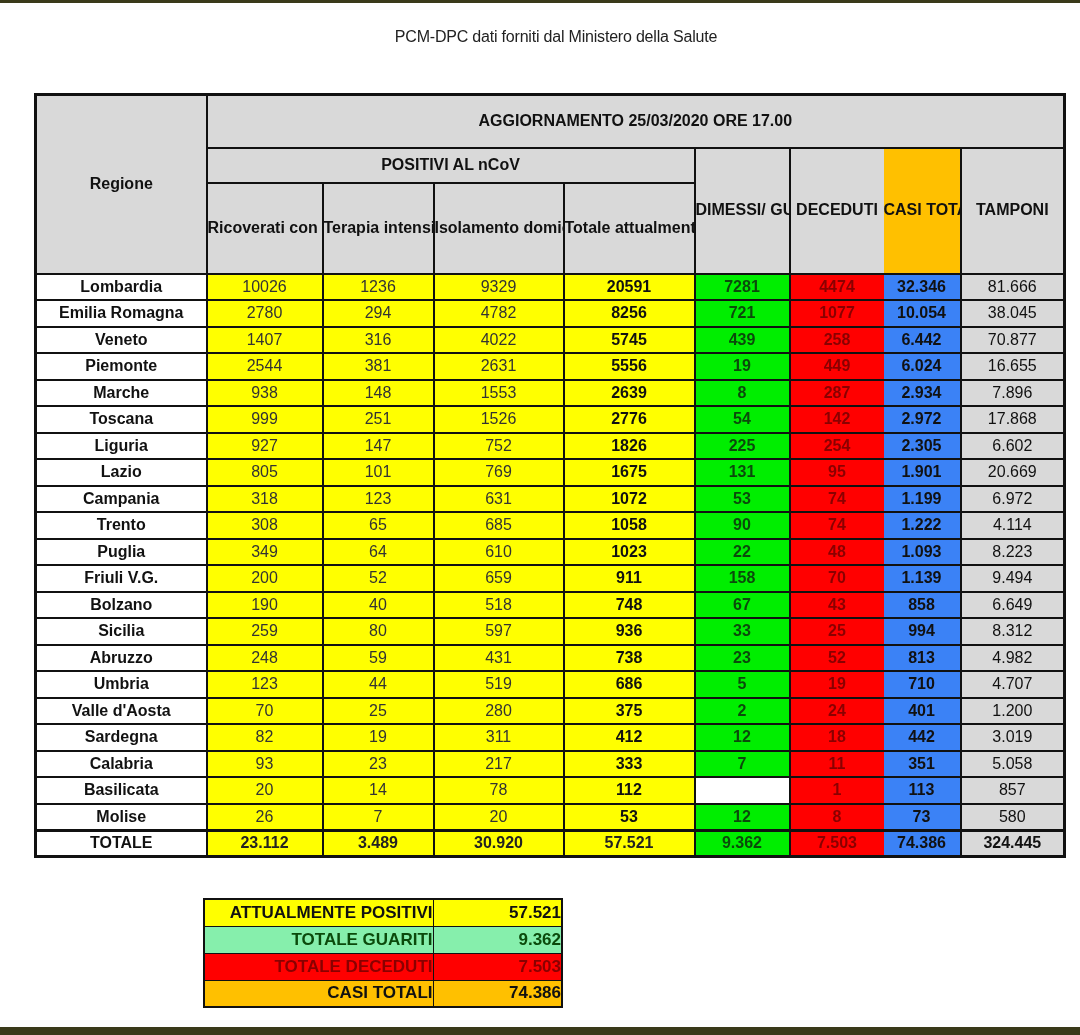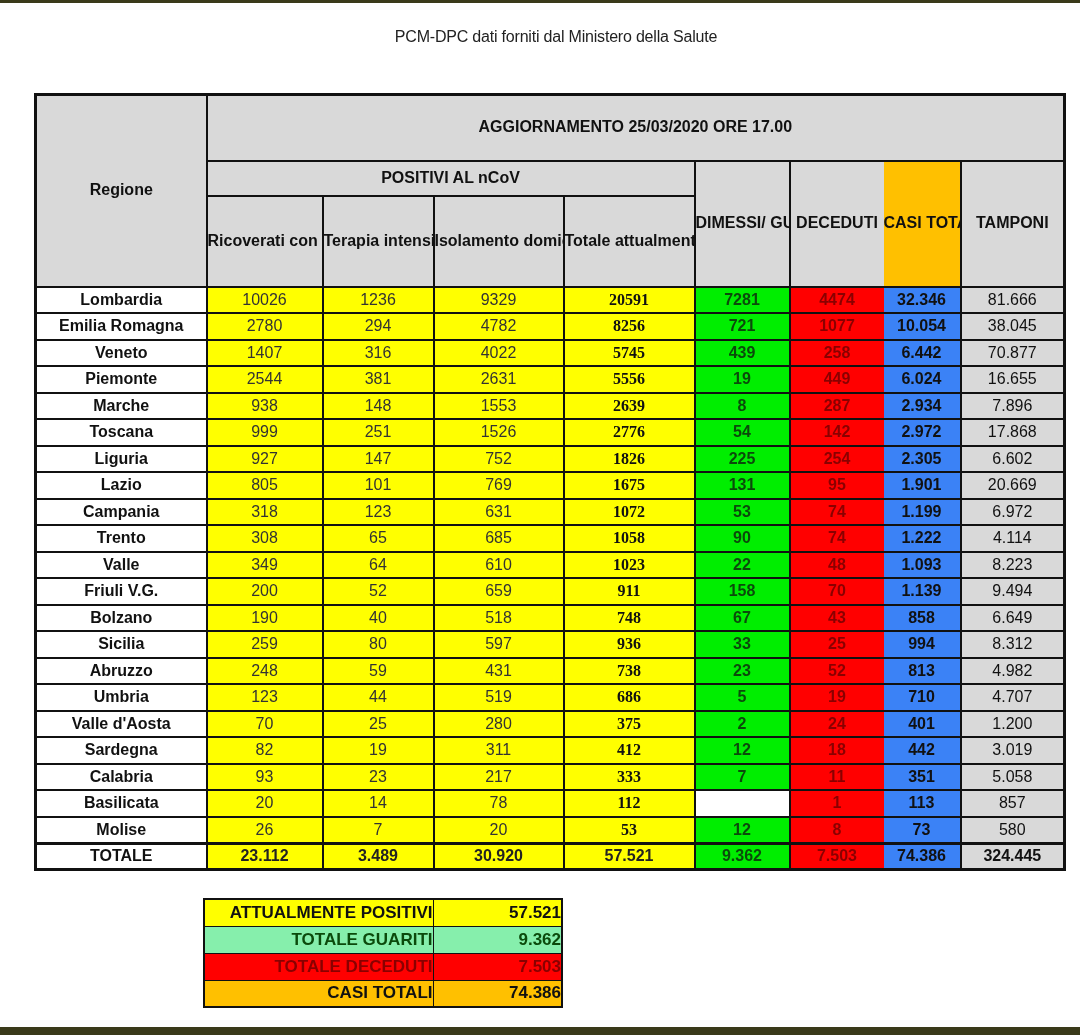--- a/index.html
+++ b/index.html
@@ -5,30 +5,30 @@
   * { box-sizing: border-box; margin: 0; padding: 0; }
   html, body { width: 1080px; height: 1035px; background: #ffffff; overflow: hidden; }
   body { position: relative; font-family: "Liberation Sans", "DejaVu Sans", sans-serif; color: #111; }
   .top-bar { position: absolute; left: 0; top: 0; width: 1080px; height: 3px; background: #3a3a1a; }
   .bottom-bar { position: absolute; left: 0; top: 1027px; width: 1080px; height: 8px; background: #3a3a1a; }
   .source-line { position: absolute; left: 16px; top: 28px; width: 1080px; text-align: center; font-size: 16px; color: #222; letter-spacing: -0.2px; }
 
   table.main { position: absolute; left: 34px; top: 93px; width: 1029px; border-collapse: collapse; table-layout: fixed; border: 3px solid #111; }
   table.main td, table.main th { border: 2px solid #111; text-align: center; vertical-align: middle; font-size: 16px; padding: 0; overflow: hidden; white-space: nowrap; }
   table.main th { background: #d9d9d9; font-weight: bold; line-height: 1.55; font-size: 16px; }
-  th.title-cell { height: 66px; font-size: 20px; border-bottom: 3px solid #111; }
+  th.title-cell { height: 53px; font-size: 20px; border-bottom: 3px solid #111; }
   th.group-cell { height: 35px; margin-left: 8px; }
   th.sub-cell { height: 91px; font-weight: bold; line-height: 1.6; white-space: normal; }
   th.casi-cell { background: #ffc000 !important; border-left: none !important; }
   th.deceduti-head { border-right: none !important; }
   th.regione-head { font-size: 17px; }
   table.main tbody td { height: 26.5px; }
   td.region-name { background: #ffffff; font-weight: bold; font-size: 16.5px; }
   td.c-yellow { background: #ffff00; color: #333; }
-  td.c-yellow-bold { background: #ffff00; font-weight: bold; font-family: Liberation Serif, serif; }
+  td.c-yellow-bold { background: #ffff00; font-weight: bold; }
   td.c-green { background: #00ee00; font-weight: bold; color: #0b4a0b; }
   td.c-white { background: #ffffff; }
   td.c-red { background: #ff0000; font-weight: bold; color: #8a0000; border-left: 2px solid #111; border-right: none !important; }
   td.c-orange { background: #3b82f6; font-weight: bold; border-left: none !important; margin-left: 19px; }
   td.c-gray { background: #d9d9d9; font-weight: normal; }
   tr.total-row td { height: 28px; border-top: 3px solid #111; font-weight: bold; }
   tr.total-row td.c-yellow { font-weight: bold; color: #222; margin-left: 28px; }
 
   table.summary { position: absolute; left: 203px; top: 898px; width: 360px; border-collapse: collapse; table-layout: fixed; border: 2px solid #111; }
   table.summary td { border: 1.5px solid #111; height: 27px; text-align: right; font-weight: bold; font-size: 17px; }
@@ -180,21 +180,21 @@
         <td class="c-yellow">308</td>
         <td class="c-yellow">65</td>
         <td class="c-yellow">685</td>
         <td class="c-yellow-bold">1058</td>
         <td class="c-green">90</td>
         <td class="c-red">74</td>
         <td class="c-orange">1.222</td>
         <td class="c-gray">4.114</td>
       </tr>
       <tr>
-        <td class="region-name">Valle</td>
+        <td class="region-name">Puglia</td>
         <td class="c-yellow">349</td>
         <td class="c-yellow">64</td>
         <td class="c-yellow">610</td>
         <td class="c-yellow-bold">1023</td>
         <td class="c-green">22</td>
         <td class="c-red">48</td>
         <td class="c-orange">1.093</td>
         <td class="c-gray">8.223</td>
       </tr>
       <tr>

